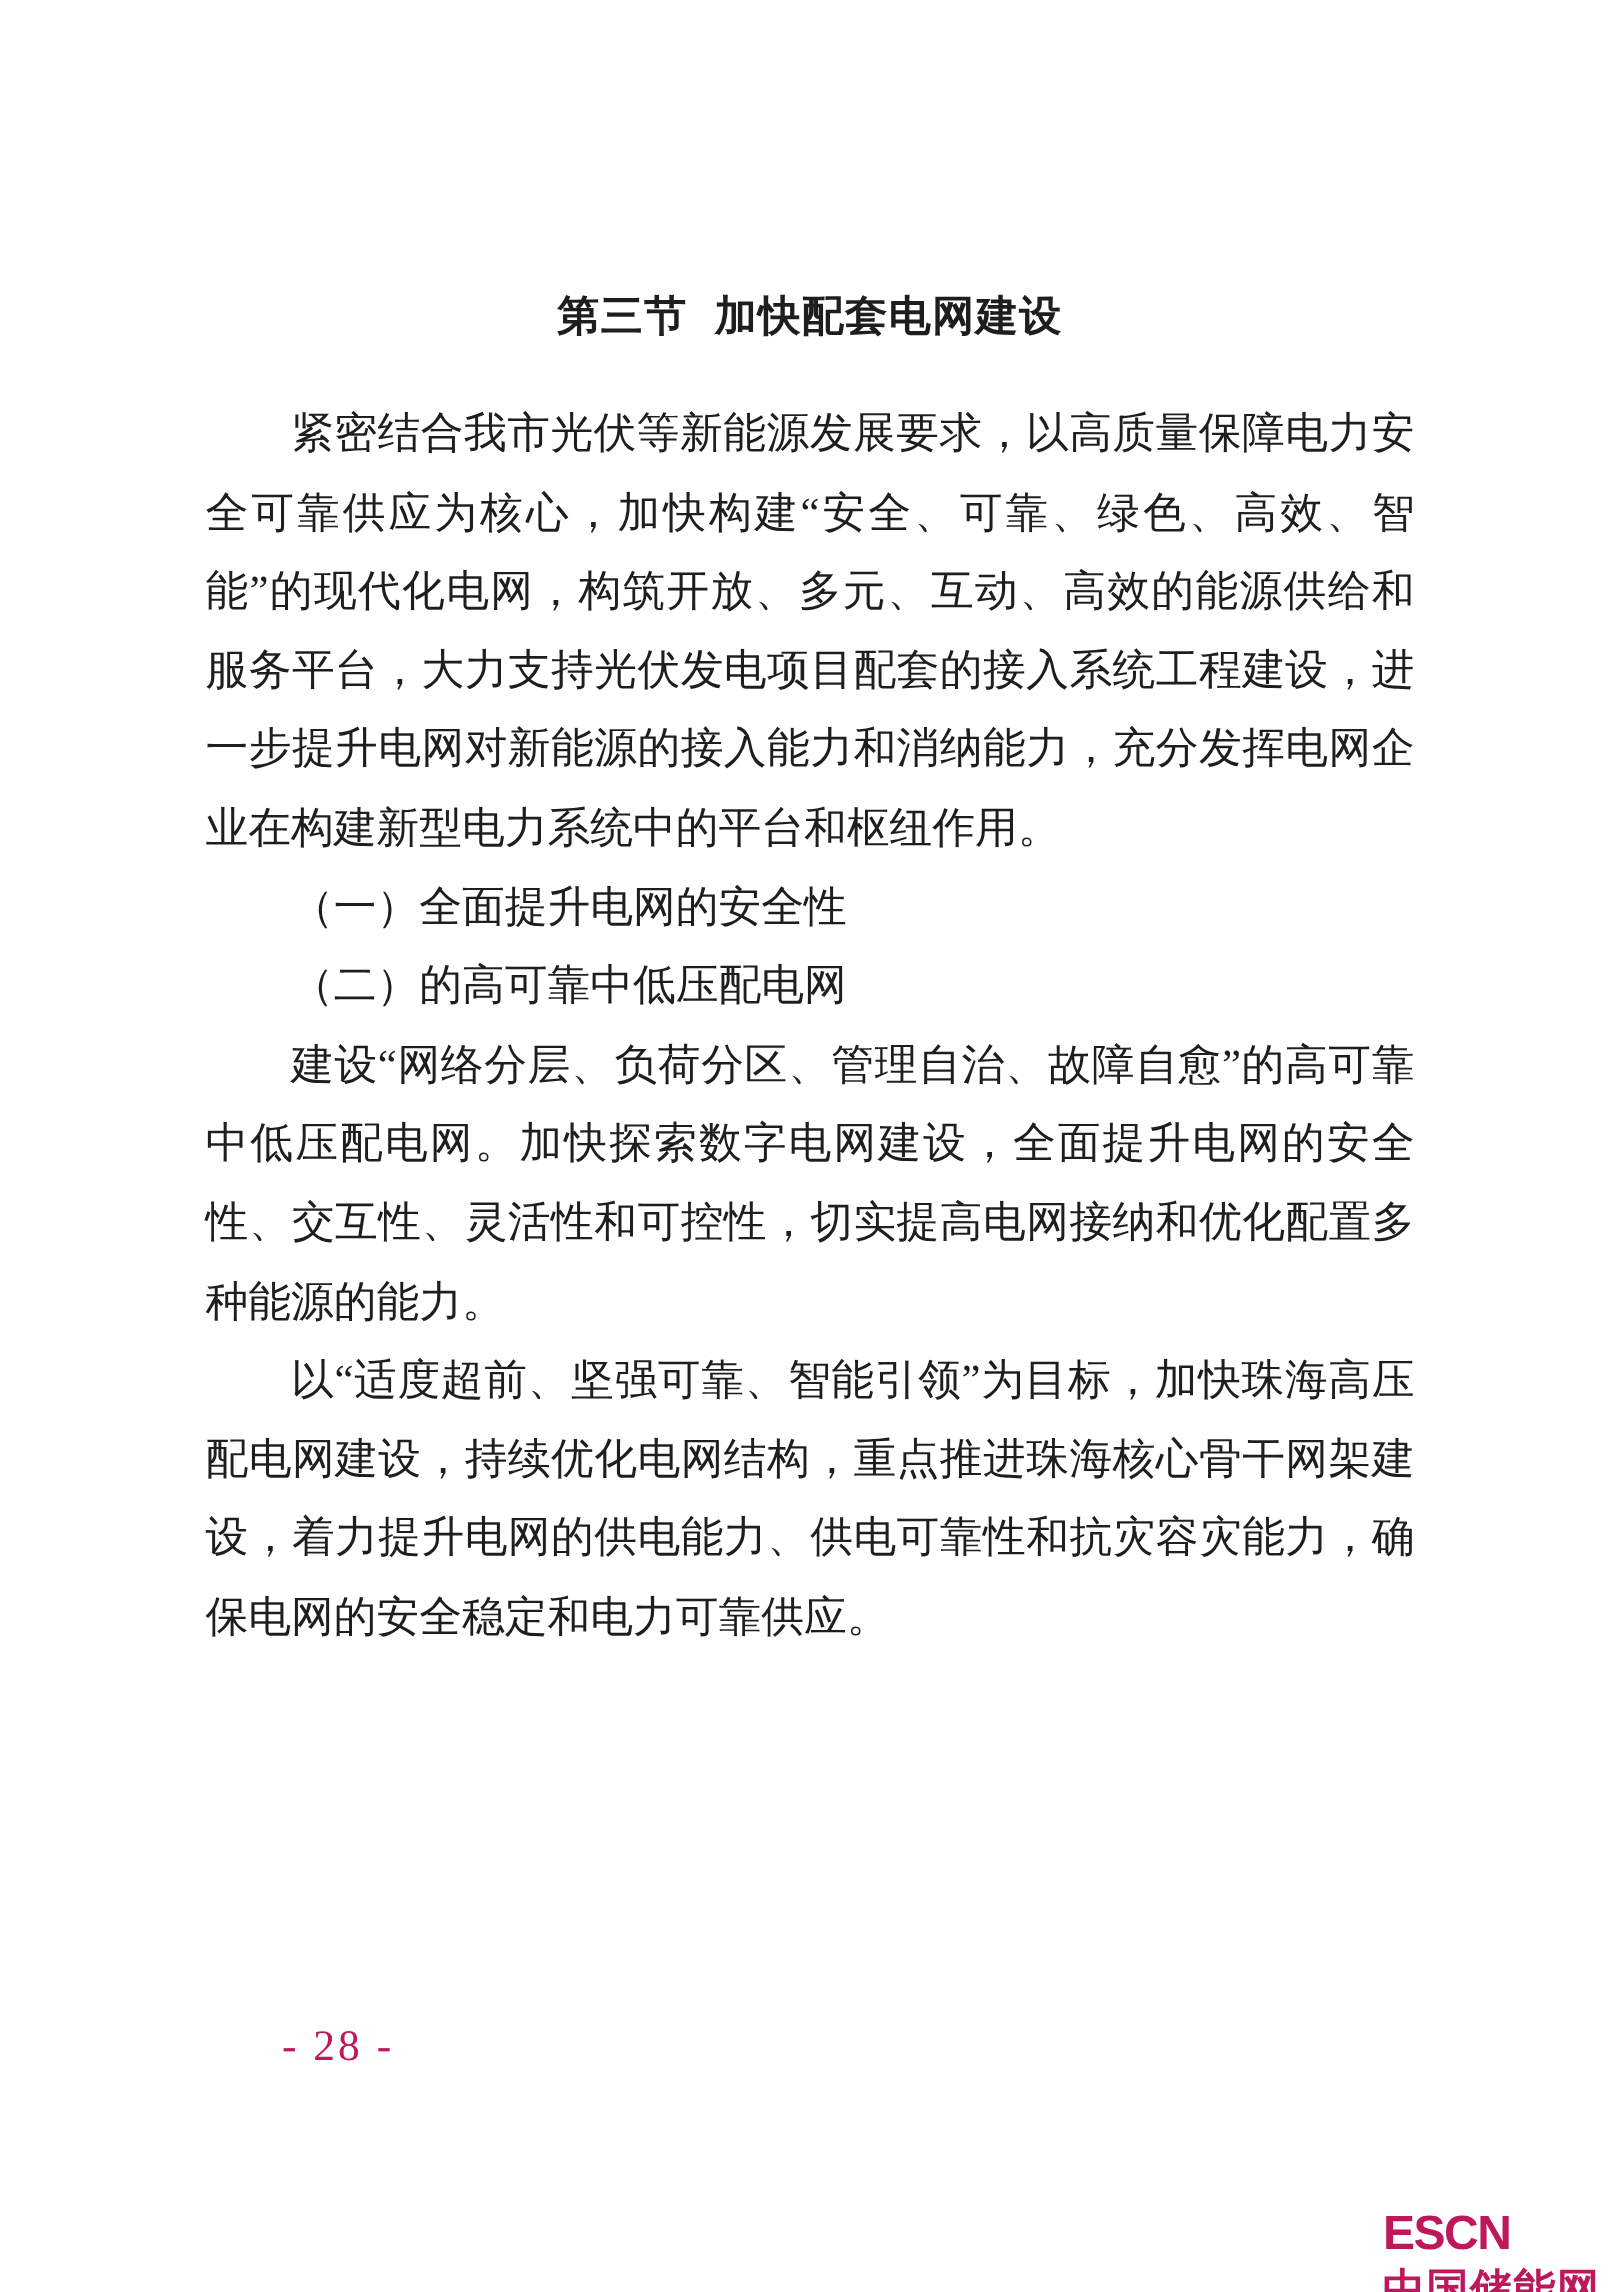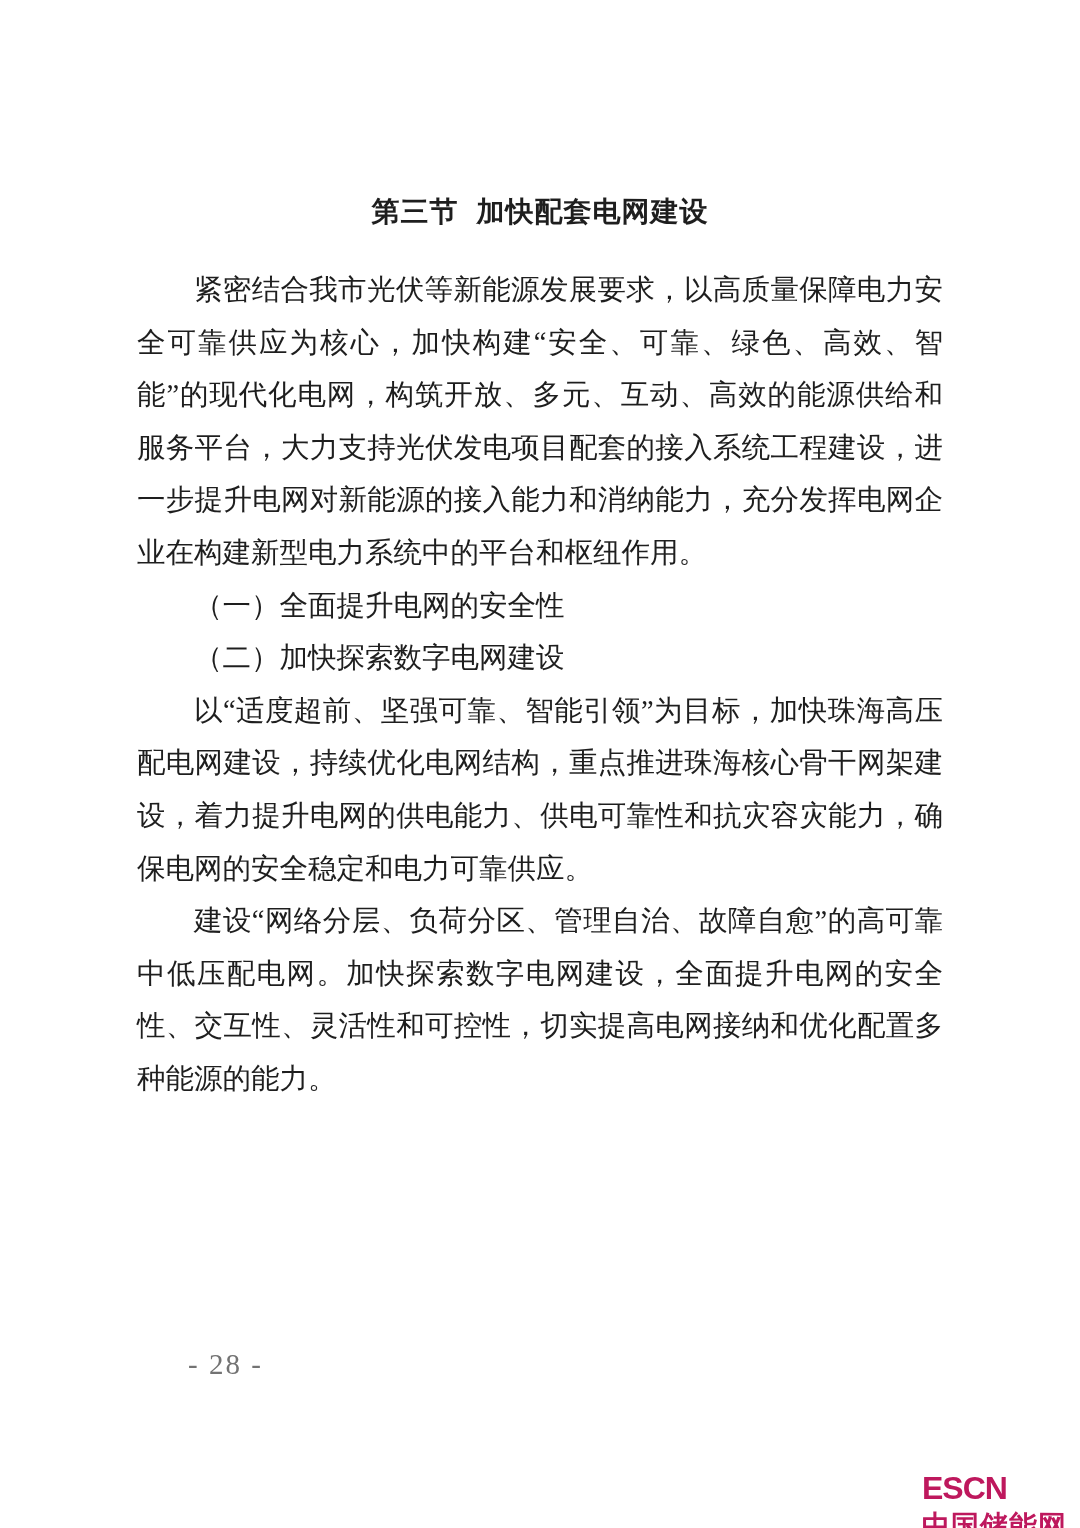--- a/index.html
+++ b/index.html
@@ -46,21 +46,21 @@
   }
   .section-heading {
     text-align: left !important;
   }
   .page-number {
     position: absolute;
     left: 188px;
     top: 1348px;
     font-size: 29px;
     letter-spacing: 2px;
-    color: #737373;
+    color: #be185d;
   }
   .site-logo {
     position: absolute;
     right: 13px;
     top: 1470px;
     display: flex;
     align-items: baseline;
     font-family: "Liberation Sans", sans-serif;
     font-weight: bold;
     white-space: nowrap;
@@ -81,25 +81,25 @@
 <div class="doc-page">
 
   <div class="doc-content">
     <h1 class="doc-title">第三节 加快配套电网建设</h1>
 
     <p>紧密结合我市光伏等新能源发展要求，以高质量保障电力安全可靠供应为核心，加快构建“安全、可靠、绿色、高效、智能”的现代化电网，构筑开放、多元、互动、高效的能源供给和服务平台，大力支持光伏发电项目配套的接入系统工程建设，进一步提升电网对新能源的接入能力和消纳能力，充分发挥电网企业在构建新型电力系统中的平台和枢纽作用。</p>
 
     <p class="section-heading">（一）全面提升电网的安全性</p>
 
 
-    <p class="section-heading">（二）加快探索数字电网建设</p>
+    <p class="section-heading">（二）的高可靠中低压配电网</p>
+
+    <p>建设“网络分层、负荷分区、管理自治、故障自愈”的高可靠中低压配电网。加快探索数字电网建设，全面提升电网的安全性、交互性、灵活性和可控性，切实提高电网接纳和优化配置多种能源的能力。</p>
 
     <p>以“适度超前、坚强可靠、智能引领”为目标，加快珠海高压配电网建设，持续优化电网结构，重点推进珠海核心骨干网架建设，着力提升电网的供电能力、供电可靠性和抗灾容灾能力，确保电网的安全稳定和电力可靠供应。</p>
-
-    <p>建设“网络分层、负荷分区、管理自治、故障自愈”的高可靠中低压配电网。加快探索数字电网建设，全面提升电网的安全性、交互性、灵活性和可控性，切实提高电网接纳和优化配置多种能源的能力。</p>
   </div>
 
   <div class="page-number">- 28 -</div>
 
   <div class="site-logo" style="color: #be185d; flex-direction: column;">
     <span class="logo-latin">ESCN</span>
     <span class="logo-chinese">中国储能网</span>
   </div>
 
 </div>

